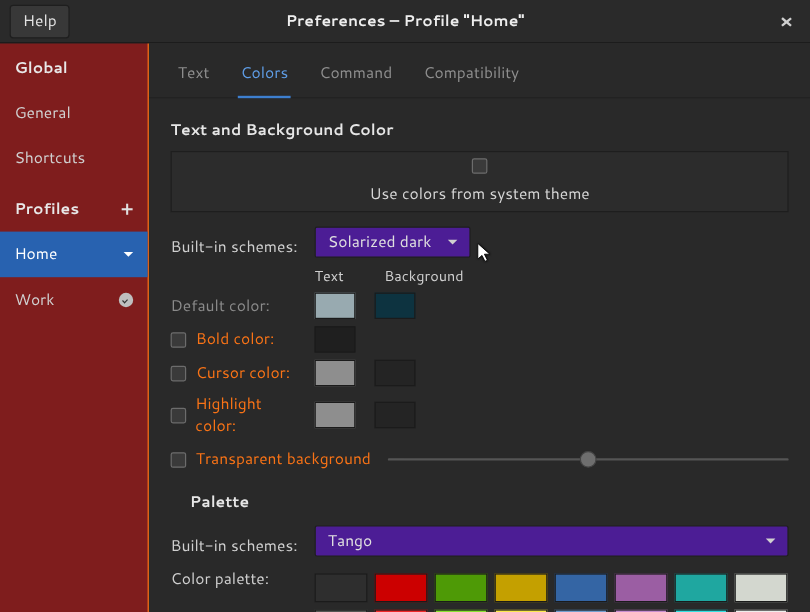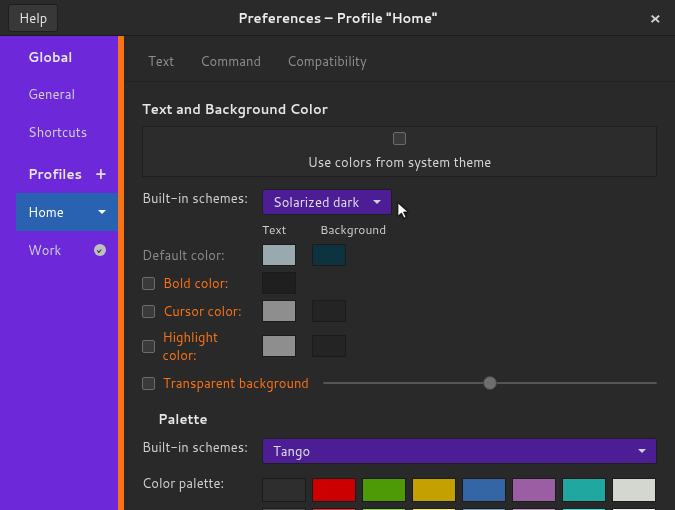--- a/index.html
+++ b/index.html
@@ -6,21 +6,21 @@
 html, body { margin: 0; padding: 0; width: 675px; height: 510px; overflow: hidden; }
 body { background: #292929; color: #d6d6d6; font-size: 13px; }
 
 .titlebar { height: 36px; background: #2a2a2a; border-bottom: 1px solid #1c1c1c; display: flex; align-items: center; padding: 0 8px; position: relative; }
 .help-btn { background: #383838; border: 1px solid #1e1e1e; border-radius: 3px; padding: 4px 10px; color: #e4e4e4; font-size: 13px; cursor: pointer; }
 .title { position: absolute; left: 0; right: 0; text-align: center; font-weight: 600; color: #eeeeee; pointer-events: none; }
 .close-x { margin-left: auto; color: #d0d0d0; font-size: 16px; cursor: pointer; padding: 4px 6px; font-weight: bold; }
 
 .main { display: flex; height: 474px; }
 
-.sidebar { width: 124px; background: #6d28d9; border-right: 6px solid #f97316; display: flex; flex-direction: column; padding-left: 16px; }
+.sidebar { width: 124px; background: #7f1d1d; border-right: 1px solid #f97316; display: flex; flex-direction: column; }
 .side-header { font-weight: 600; color: #e8e8e8; padding: 12px 12px 9px; font-size: 13px; display: flex; align-items: center; justify-content: space-between; }
 .side-header .plus { font-size: 15px; cursor: pointer; color: #e0e0e0; }
 .side-item { padding: 10px 12px; color: #d0d0d0; cursor: pointer; display: flex; align-items: center; justify-content: space-between; }
 .side-item.selected { background: #2862b0; color: #fff; }
 .side-item.selected .chev { border-top-color: #fff; }
 .chev { width: 0; height: 0; border-left: 4px solid transparent; border-right: 4px solid transparent; border-top: 4px solid #d0d0d0; }
 .check-ic { width: 12px; height: 12px; border-radius: 50%; background: #bfbfbf; position: relative; }
 .check-ic::after { content: ""; position: absolute; left: 3px; top: 5px; width: 3px; height: 1.5px; border-left: 1.5px solid #323232; border-bottom: 1.5px solid #323232; transform: rotate(-45deg); }
 
 .content { flex: 1; background: #292929; overflow-y: auto; }
@@ -28,21 +28,21 @@
 .tabs { display: flex; gap: 22px; padding: 10px 22px 0; border-bottom: 1px solid #222; }
 .tab { padding: 6px 2px 10px; color: #8e8e8e; cursor: pointer; font-size: 13px; border-bottom: 2px solid transparent; margin-bottom: -1px; }
 .tab.active { color: #5f9de6; border-bottom: 2px solid #3d7fcf; }
 
 .panel { padding: 12px 18px 10px; }
 .section-head { font-weight: 600; color: #e6e6e6; margin: 6px 0 8px; }
 
 .full-check-row { border: 1px solid #1e1e1e; background: #2c2c2c; padding: 5px 10px; display: flex; align-items: center; gap: 8px; flex-direction: column; }
 .cbx { width: 13px; height: 13px; border: 1px solid #6c6c6c; border-radius: 2px; background: #3a3a3a; cursor: pointer; }
 
-.row { display: flex; align-items: flex-start; margin: 10px 0 4px; gap: 10px; }
+.row { display: flex; align-items: flex-end; margin: 10px 0 4px; gap: 10px; }
 .lbl { width: 110px; color: #cfcfcf; }
 .lbl.dim { color: #8a8a8a; }
 
 .dropdown { background: #4c1d95; border: 1px solid #1e1e1e; border-radius: 2px; height: 26px; display: flex; align-items: center; justify-content: space-between; padding: 0 10px; cursor: pointer; color: #e0e0e0; min-width: 120px; }
 .dropdown .tri { width: 0; height: 0; border-left: 4px solid transparent; border-right: 4px solid transparent; border-top: 4px solid #d0d0d0; }
 
 .col-headers { display: flex; margin-left: 120px; gap: 20px; color: #cfcfcf; font-size: 12px; margin-top: 6px; margin-bottom: 2px; }
 .col-headers span:first-child { width: 38px; }
 
 .color-row { display: flex; align-items: center; margin: 6px 0; gap: 10px; }
@@ -85,20 +85,21 @@
     </div>
     <div class="side-item">
       <span>Work</span>
       <span class="check-ic"></span>
     </div>
   </div>
 
   <div class="content">
     <div class="tabs">
       <div class="tab">Text</div>
+      <div class="tab active">Colors</div>
       <div class="tab">Command</div>
       <div class="tab">Compatibility</div>
     </div>
 
     <div class="panel">
       <div class="section-head">Text and Background Color</div>
       <div class="full-check-row">
         <span class="cbx"></span>
         <span>Use colors from system theme</span>
       </div>

